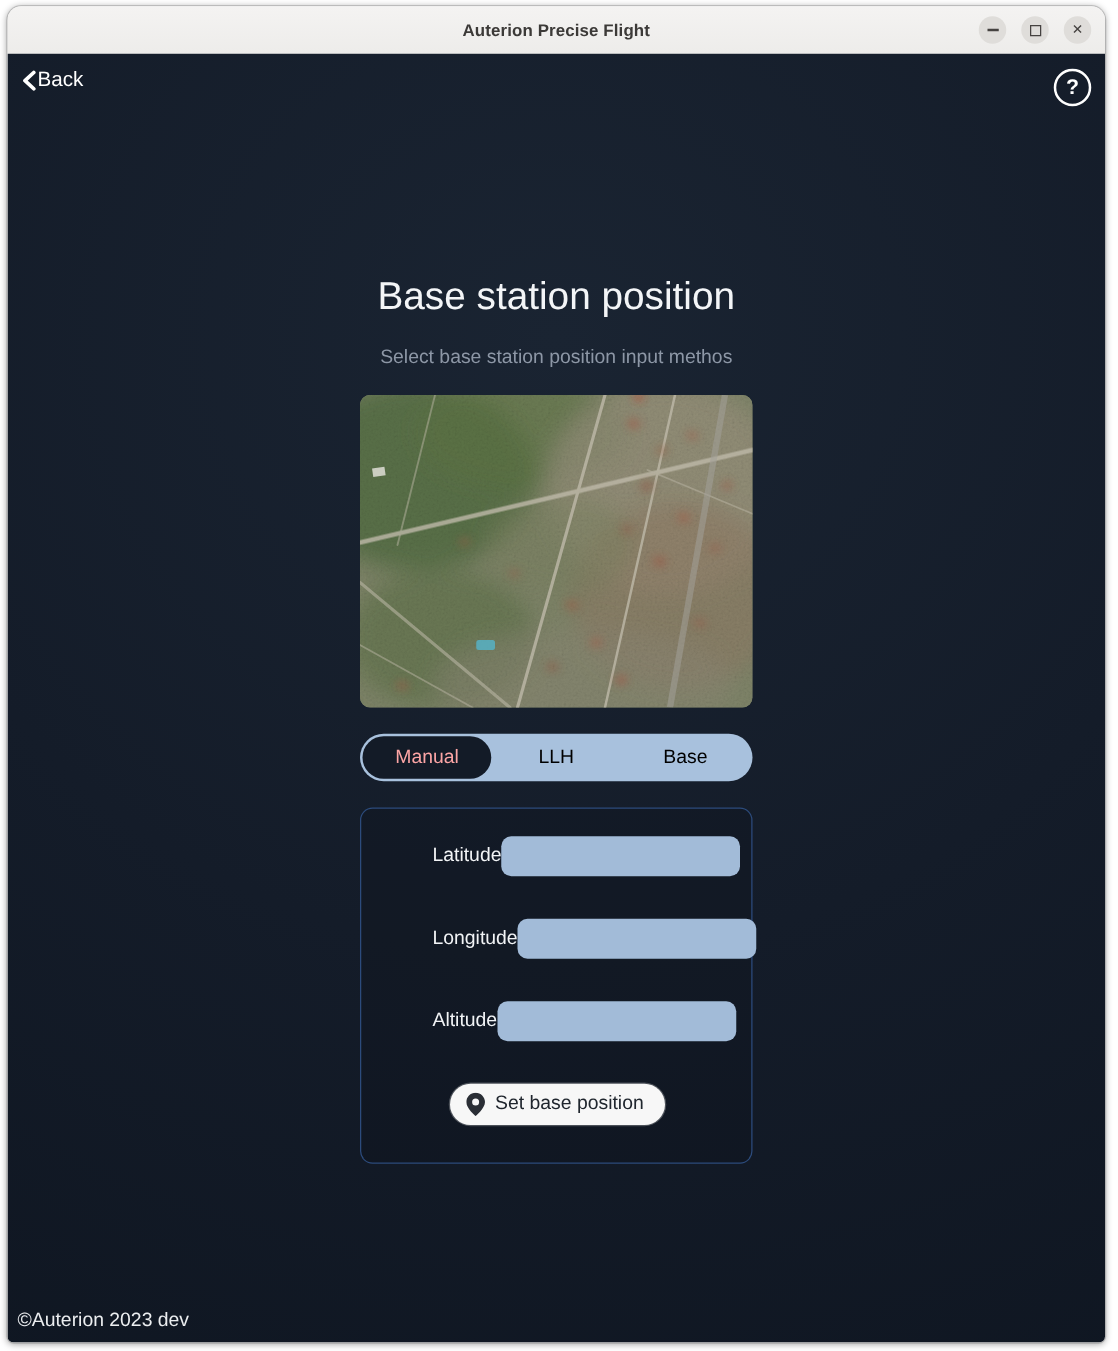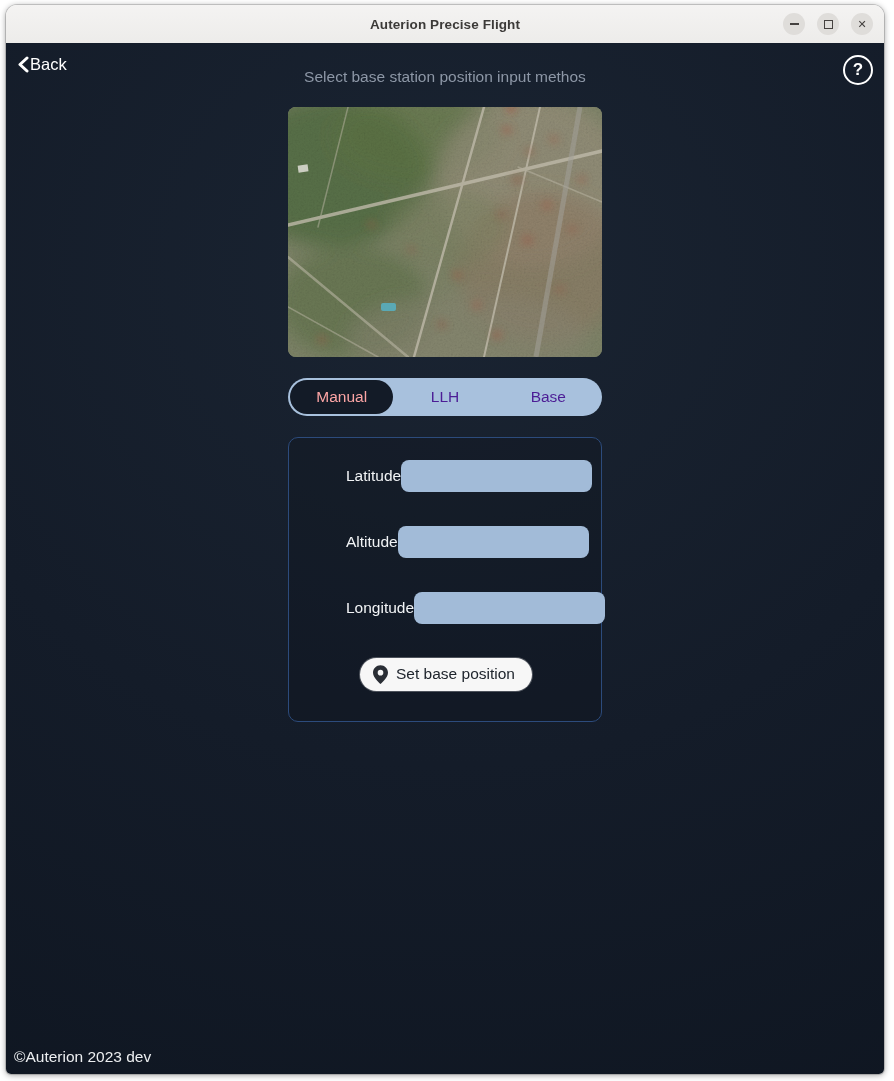--- a/index.html
+++ b/index.html
@@ -40,21 +40,21 @@
   .page-title { margin-top:178px; font-size:31px; font-weight:500; line-height:1; color:#f3f5f7; }
   .subtitle { margin-top:26px; font-size:15.5px; line-height:1; color:#8d97a6; }
   .map-box { margin-top:22px; width:314px; height:250px; border-radius:8px; overflow:hidden; background:#7e8468; }
   
   .segmented {
     margin-top:21px; width:314px; height:38px; background:#a8c1dd;
     border-radius:19px; display:flex; padding:2px;
   }
   .seg-item {
     flex:1; display:flex; align-items:center; justify-content:center;
-    font-size:15.5px; color:#4c1d95; border-radius:17px; cursor:pointer;
+    font-size:15.5px; color:#000000; border-radius:17px; cursor:pointer;
   }
   .seg-item.selected { background:#131b27; color:#fca5a5; }
   
   .panel {
     margin-top:21px; width:314px; border:1px solid #2c4b7c; border-radius:10px;
     padding:22px 20px 30px 22px; background:rgba(10,16,25,.25);
   }
   .field-row { display:flex; align-items:center; margin-bottom:34px;margin-left:35px; }
   .field-label { font-size:15.5px; color:#f2f4f6; }
   .field-input {
@@ -100,20 +100,21 @@
               <polyline points="9,2 2,8.5 9,15" fill="none" stroke="#ffffff" stroke-width="3" stroke-linecap="round" stroke-linejoin="round"></polyline>
             </svg>
         </span>
         <span>Back</span>
       </div>
       <div class="help-button">
         <span>?</span>
       </div>
     </div>
 
+    <h1 class="page-title">Base station position</h1>
     <div class="subtitle">Select base station position input methos</div>
 
     <div class="map-box">
       <svg width="314" height="250" viewBox="0 0 314 250" preserveAspectRatio="none">
         <defs>
           <filter id="grain" x="0" y="0" width="100%" height="100%">
             <feTurbulence type="fractalNoise" baseFrequency="0.55" numOctaves="3" seed="7"></feTurbulence>
             <feColorMatrix type="saturate" values="0"></feColorMatrix>
           </filter>
           <filter id="patch" x="-20%" y="-20%" width="140%" height="140%">
@@ -174,25 +175,25 @@
       <div class="seg-item">LLH</div>
       <div class="seg-item">Base</div>
     </div>
 
     <div class="panel">
       <div class="field-row">
         <span class="field-label">Latitude</span>
         <input class="field-input" type="text" value="" style="">
       </div>
       <div class="field-row">
+        <span class="field-label">Longitude</span>
+        <input class="field-input" type="text" value="" style="">
+      </div>
+      <div class="field-row">
         <span class="field-label">Altitude</span>
-        <input class="field-input" type="text" value="" style="">
-      </div>
-      <div class="field-row">
-        <span class="field-label">Longitude</span>
         <input class="field-input" type="text" value="" style="">
       </div>
       <div class="submit-row">
         <button class="submit-button">
           <span style="display:flex;align-items:center;">
             <svg width="15" height="19" viewBox="0 0 16 20">
                 <path fill-rule="evenodd" fill="#2a2e35" d="M8 0C3.6 0 0 3.6 0 8c0 5.4 8 12 8 12s8-6.6 8-12c0-4.4-3.6-8-8-8zm0 11a3 3 0 1 1 0-6 3 3 0 0 1 0 6z"></path>
               </svg>
           </span>
           <span>Set base position</span>

